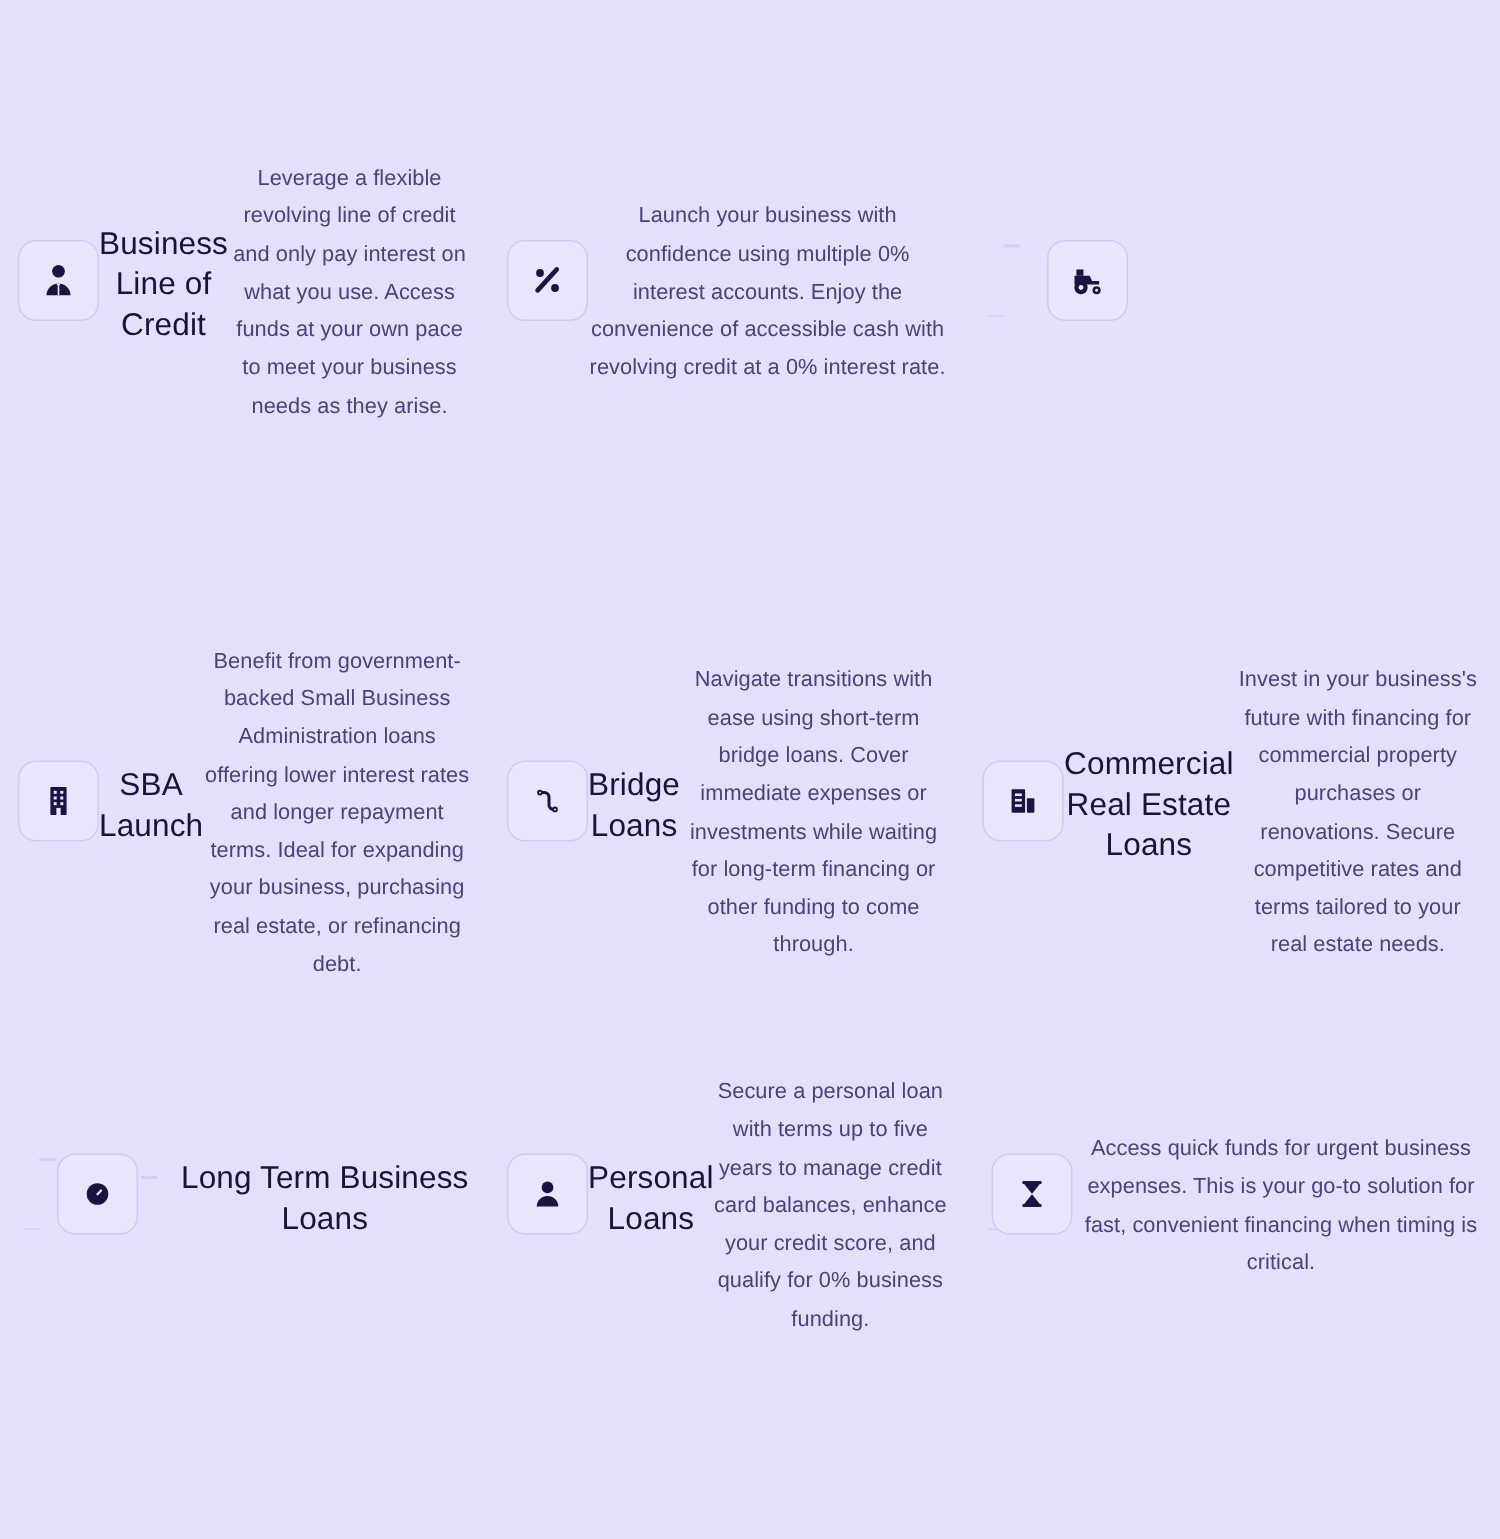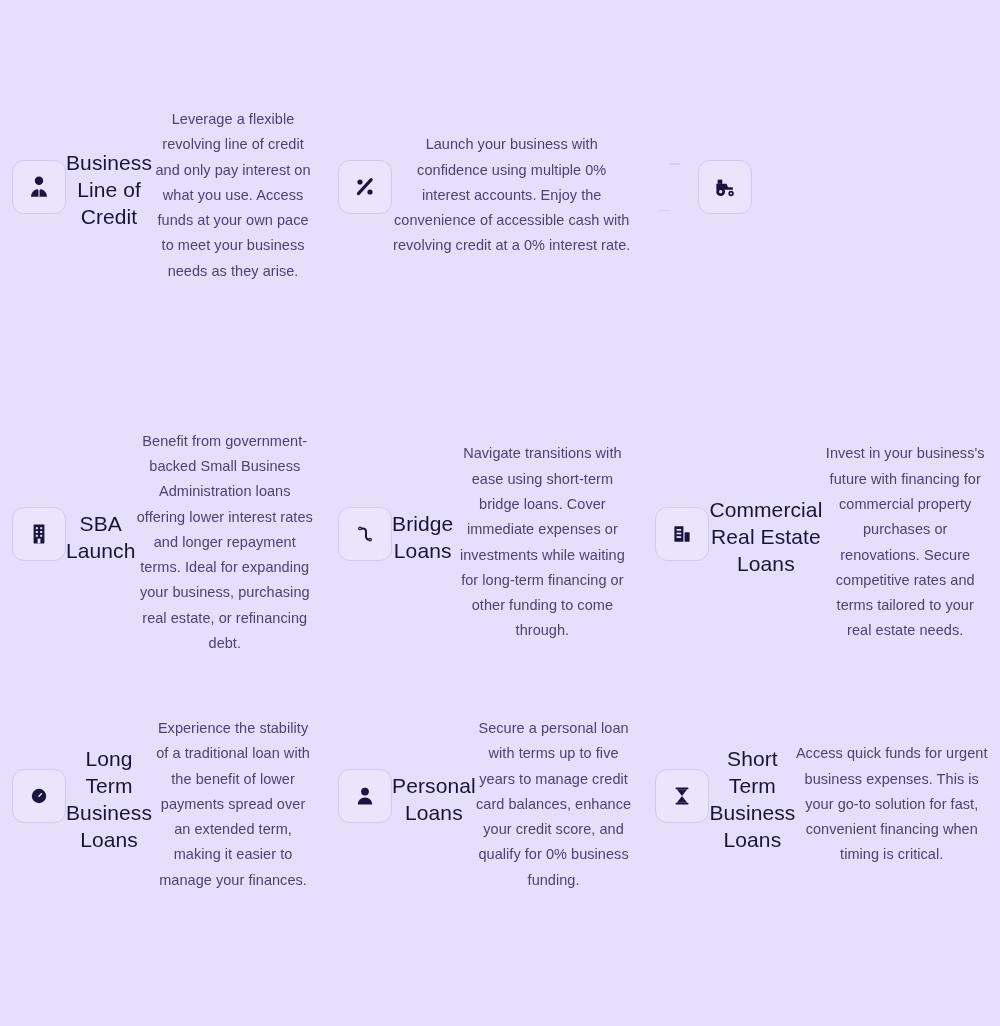--- a/index.html
+++ b/index.html
@@ -226,21 +226,20 @@
         <span class="tick h tr-h"></span>
         <span class="tick h bl-h"></span>
         <div class="icon-tile">
           <svg width="24" height="24" viewBox="0 0 24 24">
             <circle cx="12" cy="12" r="7.2" fill="#1c1440"></circle>
             <path d="M12 12.2l2.4-2.5" stroke="#eae5fd" stroke-width="1.5" stroke-linecap="round"></path>
           </svg>
         </div>
       </div>
       <h3 class="card-title">Long Term Business Loans</h3>
-      <p class="card-desc">Experience the stability of a traditional loan with the benefit of lower payments spread over an extended term, making it easier to manage your finances.</p>
     </div>
 
     <div class="service-card">
       <div class="icon-wrap">
         <span class="tick h tl-h"></span>
         <span class="tick h bl-h"></span>
         <div class="icon-tile">
           <svg width="24" height="24" viewBox="0 0 24 24" fill="#1c1440">
             <circle cx="12" cy="7.6" r="3.9"></circle>
             <path d="M4.8 20.4c0-3.9 3.2-7 7.2-7s7.2 3.1 7.2 7z"></path>
@@ -257,18 +256,17 @@
         <span class="tick h bl-h"></span>
         <div class="icon-tile">
           <svg width="24" height="24" viewBox="0 0 24 24" fill="#1c1440">
             <rect x="5.6" y="3.4" width="12.8" height="1.9" rx="0.5"></rect>
             <rect x="5.6" y="18.7" width="12.8" height="1.9" rx="0.5"></rect>
             <path d="M6.8 5.3h10.4L12 11.9z"></path>
             <path d="M6.8 18.7h10.4L12 12.1z"></path>
           </svg>
         </div>
       </div>
-      <h3 class="card-title">Short Term Business Loans</h3>
       <p class="card-desc">Access quick funds for urgent business expenses. This is your go-to solution for fast, convenient financing when timing is critical.</p>
     </div>
 
   </div>
 </section>
 
 </body></html>

